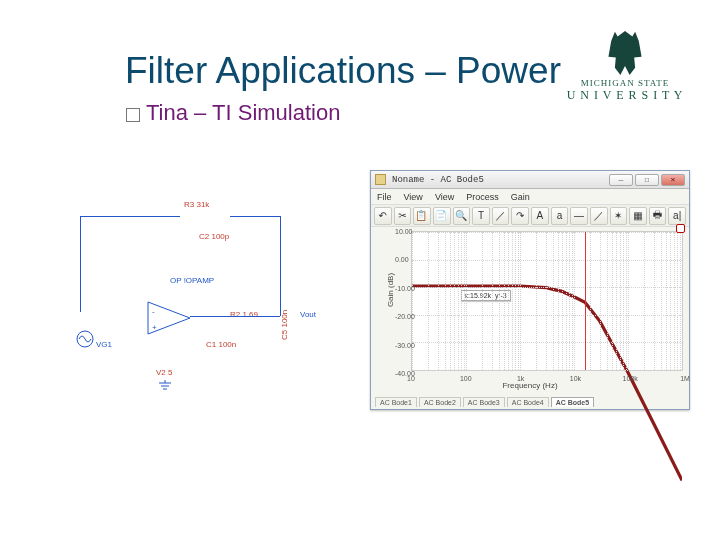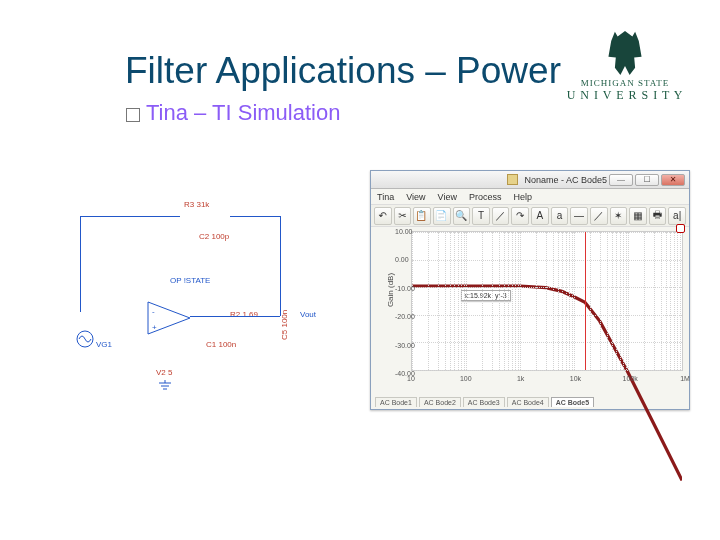--- a/index.html
+++ b/index.html
@@ -8,21 +8,21 @@
     background: #fff;
     font-family: Arial, Helvetica, sans-serif;
     position: relative; overflow: hidden;
   }
   .title {
     position: absolute; left: 110px; top: 50px;
     font-size: 37px; color: #0c4a6e; margin-left: 15px;
   }
   .subtitle {
     position: absolute; left: 126px; top: 100px;
-    font-size: 22px; color: #8b5cf6;
+    font-size: 22px; color: #701a75;
   }
   .sq { display:inline-block; width:14px;height:14px;border:1px solid #777;position:relative;top:2px;margin-right:6px;}
   .logo {
     position: absolute; right: 30px; top: 30px;
     width: 130px; text-align:center;
     font-size: 9px; color:#1d5b43; font-family: "Times New Roman", serif;
     letter-spacing:1px;
   }
   .logo svg { display:block; margin:0 auto 2px; }
 
@@ -50,22 +50,22 @@
     width: 320px; height: 240px;
     border: 1px solid #8aa0bd;
     background: #f5f5f0;
     font-size: 9px;
     box-shadow: 0 1px 2px rgba(0,0,0,.25);
   }
   .bodewin .titlebar {
     height: 18px;
     background: linear-gradient(#f7f7f7,#e2e2e2);
     border-bottom: 1px solid #b8b8b8;
-    display:flex; align-items:center; justify-content:flex-end;
-    padding: 0 4px; font-size:9px; color:#333;
+    display:flex; align-items:center; justify-content:space-between;
+    padding: 0 4px; font-size:9px; color:#333;font-family:Liberation Mono, monospace;
   }
   .titlebar .winicon {
     width:11px;height:11px;border:1px solid #b6984a;background:#e6d28a;margin-right:4px;
   }
   .titlebar .left { display:flex; align-items:center; gap:2px;}
   .winbtns { display:flex; }
   .winbtn {
     width:24px;height:12px;border:1px solid #aaa;
     background:linear-gradient(#fff,#e8e8e8);
     margin-left:2px; display:flex;align-items:center;justify-content:center;
@@ -134,21 +134,21 @@
   <svg width="46" height="46" viewBox="0 0 100 100">
     <path fill="#18453b" d="M50 2 L66 14 L72 4 L80 24 L86 58 L70 60 L72 82 L60 98 L50 78 L40 98 L28 82 L30 60 L14 58 L20 24 L28 4 L34 14 Z"></path>
   </svg>
   <div>MICHIGAN STATE</div>
   <div style="font-size:12px">U N I V E R S I T Y</div>
 </div>
 
 <div class="circuit">
   <span class="lbl" style="left:114px;top:0">R3 31k</span>
   <span class="lbl" style="left:129px;top:32px">C2 100p</span>
-  <span class="lbl blue" style="left:100px;top:76px">OP !STATE</span>
+  <span class="lbl blue" style="left:100px;top:76px">OP !OPAMP</span>
   <span class="lbl" style="left:160px;top:110px">R2 1.69</span>
   <span class="lbl blue" style="left:230px;top:110px">Vout</span>
   <span class="lbl" style="left:136px;top:140px">C1 100n</span>
   <span class="lbl" style="left:210px;top:140px;transform:rotate(-90deg);transform-origin:left top">C5 100n</span>
   <span class="lbl blue" style="left:26px;top:140px">VG1</span>
   <span class="lbl" style="left:86px;top:168px">V2 5</span>
 
   <div class="wire" style="left:10px;top:16px;width:100px;height:1px"></div>
   <div class="wire" style="left:10px;top:16px;width:1px;height:96px"></div>
   <div class="wire" style="left:160px;top:16px;width:50px;height:1px"></div>
@@ -179,25 +179,25 @@
       <span class="winicon"></span>
       <span>Noname - AC Bode5</span>
     </div>
     <div class="winbtns">
       <div class="winbtn">—</div>
       <div class="winbtn">☐</div>
       <div class="winbtn close">✕</div>
     </div>
   </div>
   <div class="menubar">
-    <span>Tina</span>
+    <span>File</span>
     <span>View</span>
     <span>View</span>
     <span>Process</span>
-    <span>Help</span>
+    <span>Gain</span>
   </div>
   <div class="toolbar">
     <div class="tbtn">↶</div>
     <div class="tbtn">✂</div>
     <div class="tbtn">📋</div>
     <div class="tbtn">📄</div>
     <div class="tbtn">🔍</div>
     <div class="tbtn">T</div>
     <div class="tbtn">／</div>
     <div class="tbtn">↷</div>
@@ -205,20 +205,21 @@
     <div class="tbtn">a</div>
     <div class="tbtn">—</div>
     <div class="tbtn">／</div>
     <div class="tbtn">✶</div>
     <div class="tbtn">▦</div>
     <div class="tbtn">🖶</div>
     <div class="tbtn">a|</div>
   </div>
 
   <div class="ylabel">Gain (dB)</div>
+  <div class="xlabel">Frequency (Hz)</div>
 
   <div class="plotarea">
     <svg class="bode-line" viewBox="0 0 100 100" preserveAspectRatio="none">
       <path id="bodePath" fill="none" stroke="#8b1a1a" stroke-width="1.2" d="M0.00 20.00 L20.00 20.00 L40.00 20.00 L49.54 20.60 L55.56 22.00 L60.00 24.00 L64.04 26.00 L69.54 33.00 L75.56 44.00 L80.00 52.00 L89.54 71.00 L100.00 92.00 "></path>
     </svg>
     <div class="tooltip" id="tt" style="left: 18%; top: 42%;">
       <span>x</span>:<span>15.92k</span>&nbsp;
       <span>y</span>:<span>-3</span>
     </div>
   <div class="gridh" style="top: 0%;"></div>

